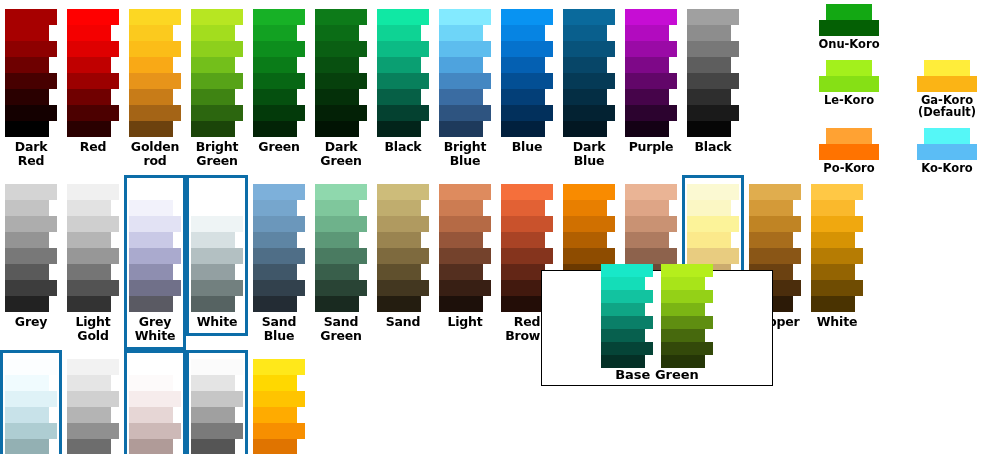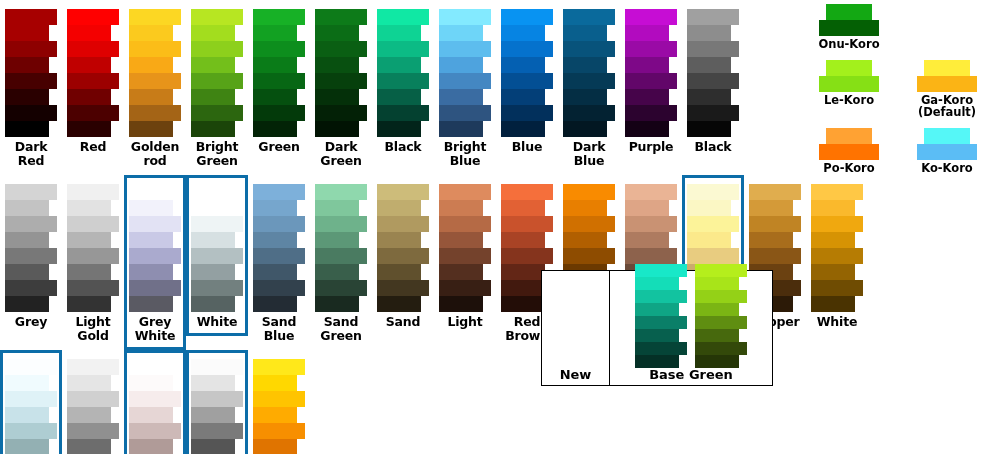--- a/index.html
+++ b/index.html
@@ -578,23 +578,20 @@
         <div class="koro-ramp">
           <div class="koro-band-top" style="background: rgb(85, 247, 247);"></div>
           <div class="koro-band-bot" style="background: rgb(91, 189, 245);"></div>
         </div>
         <div class="koro-label">Ko-Koro</div>
       </div>
     </div>
   </div>
 
 <div id="base-box">
-  <div class="base-cell" id="base-new-cell">
-    <div class="base-caption">New</div>
-  </div>
   <div class="base-cell" id="base-colors-cell">
     <div class="base-ramps" id="base-ramps">
         <div class="base-ramp">
           <div class="base-band" style="background: rgb(24, 232, 200);"></div>
           <div class="base-band narrow" style="background: rgb(20, 221, 184);"></div>
           <div class="base-band" style="background: rgb(18, 195, 160);"></div>
           <div class="base-band narrow" style="background: rgb(15, 165, 133);"></div>
           <div class="base-band" style="background: rgb(10, 127, 104);"></div>
           <div class="base-band narrow" style="background: rgb(7, 96, 78);"></div>
           <div class="base-band" style="background: rgb(5, 68, 55);"></div>

